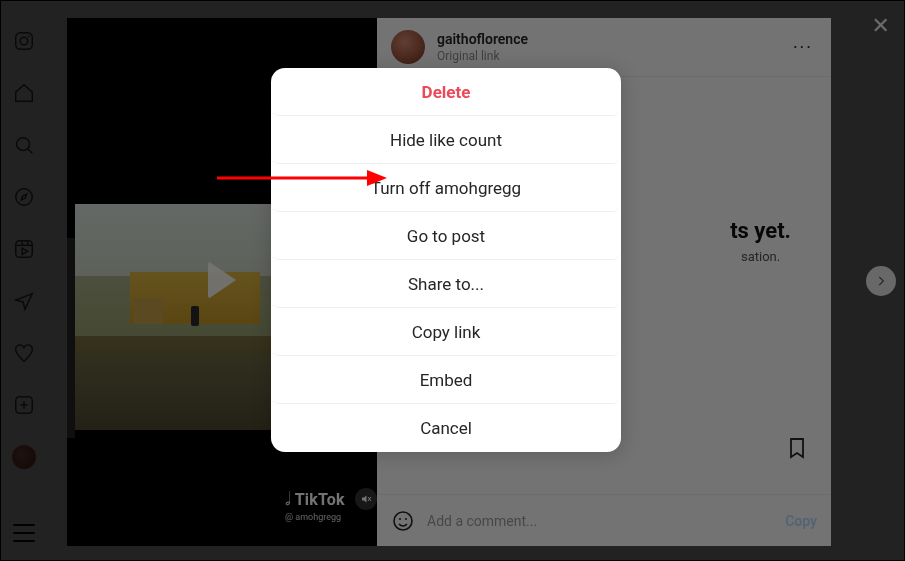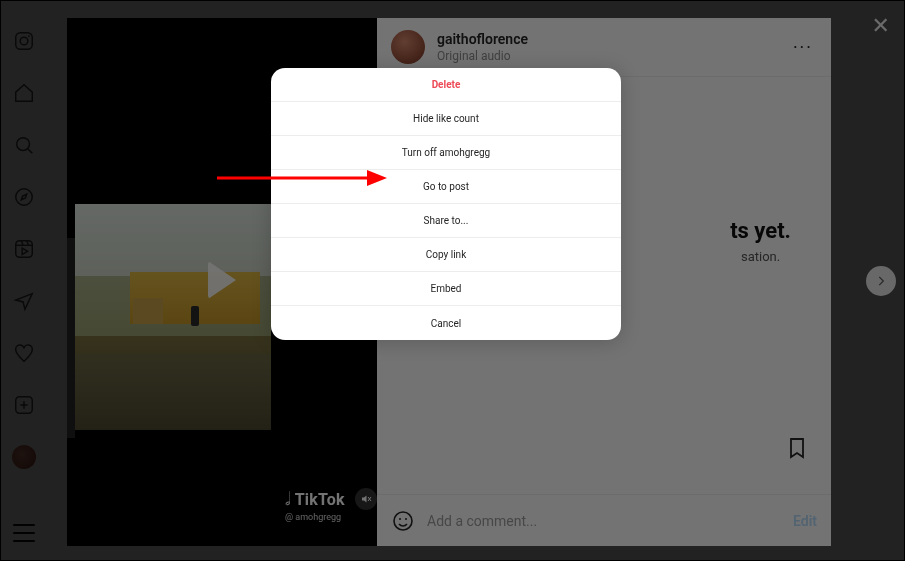--- a/index.html
+++ b/index.html
@@ -55,21 +55,21 @@
 
   .comment-bar { position:absolute; left:0; right:0; bottom:0; height:52px; border-top:1px solid #efefef; display:flex; align-items:center; padding:0 14px; }
   .smile { width:24px; height:24px; margin-right:12px; cursor:pointer; }
   .smile svg { width:24px; height:24px; fill:none; stroke:#262626; stroke-width:1.6; }
   .comment-input { flex:1; border:none; outline:none; font-size:14px; color:#262626; }
   .comment-input::placeholder { color:#9e9e9e; }
   .post-link { color:#b7dcfb; font-weight:600; font-size:14px; cursor:pointer; }
 
   .modal-dim { position:absolute; inset:0; background: rgba(0,0,0,0.55); }
   .action-sheet { position:absolute; left:270px; top:67px; width:350px; background:#fff; border-radius:14px; overflow:hidden; box-shadow: 0 2px 20px rgba(0,0,0,0.2); }
-  .action-sheet .opt { height:34px; display:flex; align-items:center; justify-content:center; font-size:10px; color:#262626; border-bottom:1px solid #ededed; cursor:pointer; }
+  .action-sheet .opt { height:48px; display:flex; align-items:center; justify-content:center; font-size:17px; color:#262626; border-bottom:1px solid #ededed; cursor:pointer;border-radius:9px; }
   .action-sheet .opt:last-child { border-bottom:none; }
   .action-sheet .danger { color:#ed4956; font-weight:700; }
 
   .red-arrow { position:absolute; left:216px; top:167px; width:170px; height:20px; pointer-events:none; }
   .red-arrow svg { width:100%; height:100%; }
 </style>
 </head>
 <body>
 
 <div class="outer-frame">
@@ -168,21 +168,21 @@
         </div>
         <span class="handle">@ amohgregg</span>
       </div>
     </div>
 
     <div class="info-side">
       <div class="post-header">
         <div class="post-avatar"></div>
         <div>
           <div class="uname">gaithoflorence</div>
-          <div class="subline">Original audio</div>
+          <div class="subline">Original link</div>
         </div>
         <div class="dots">···</div>
       </div>
 
       <div class="center-msg">
         <div class="t1">ts yet.</div>
         <div class="t2">sation.</div>
       </div>
 
       <div class="save-icon">
@@ -194,21 +194,21 @@
       <div class="comment-bar">
         <div class="smile">
           <svg viewBox="0 0 24 24">
               <circle cx="12" cy="12" r="9"></circle>
               <circle cx="9" cy="10" r="1" fill="#262626" stroke="none"></circle>
               <circle cx="15" cy="10" r="1" fill="#262626" stroke="none"></circle>
               <path d="M8 15c1.2 1.4 2.6 2 4 2s2.8-.6 4-2"></path>
             </svg>
         </div>
         <input class="comment-input" placeholder="Add a comment..." style="">
-        <span class="post-link">Edit</span>
+        <span class="post-link">Copy</span>
       </div>
     </div>
   </div>
 
   <div class="modal-dim"></div>
 
   <div class="action-sheet">
     <div class="opt danger">Delete</div>
     <div class="opt">Hide like count</div>
     <div class="opt">Turn off amohgregg</div>

